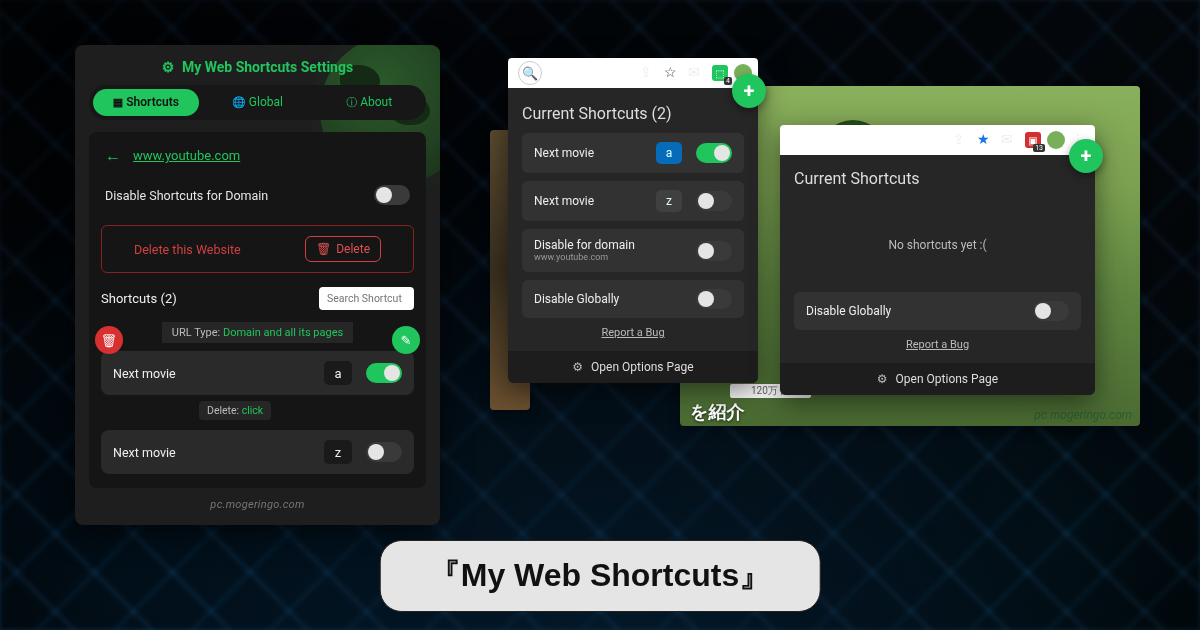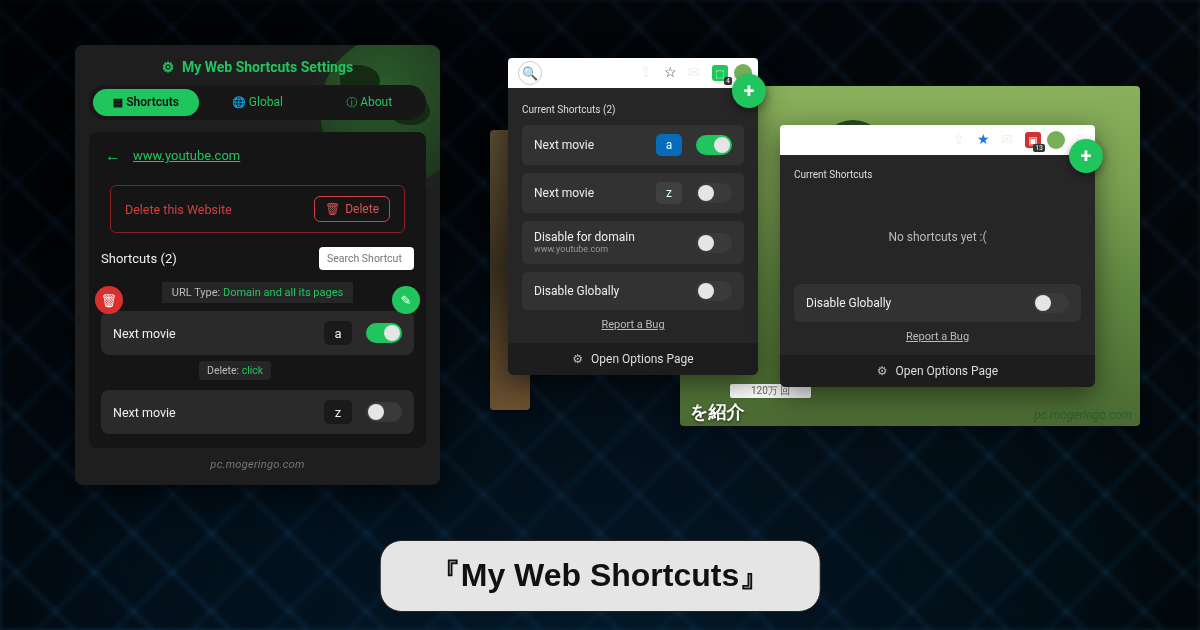--- a/index.html
+++ b/index.html
@@ -125,25 +125,25 @@
   width:16px; height:16px;
   border-radius:50%;
   background:#e5e5e5;
 }
 .toggle.on { background:#21c55d; }
 .toggle.on .knob { left:auto; right:2px; }
 
 .delete-section {
   border:1px solid #8a2020;
   border-radius:6px;
-  padding:10px 14px;
+  padding:10px 32px;
   display:flex;
   align-items:center;
   justify-content:space-between;
-  margin:10px 9px 14px;
+  margin:10px 0 14px;
 }
 .delete-section .txt { color:#d04040; font-size:12.5px; }
 .delete-btn {
   border:1px solid #d04040;
   color:#e05050;
   background:transparent;
   border-radius:6px;
   padding:5px 10px;
   font-size:12px;
   cursor:pointer;
@@ -269,21 +269,21 @@
   display:flex; align-items:center; justify-content:center;
   font-size:20px; font-weight:700;
   box-shadow:0 3px 8px rgba(0,0,0,0.4);
   cursor:pointer;
   z-index:3;
 }
 .popup-body {
   padding:14px 14px 0;
   position:relative;
 }
-.popup-title { font-size:10px; color:#ddd; margin-bottom:10px; }
+.popup-title { font-size:16px; color:#ddd; margin-bottom:10px; }
 
 .pop-item {
   background:#323232;
   border-radius:6px;
   padding:9px 12px;
   display:flex;
   align-items:center;
   margin-bottom:8px;
 }
 .pop-item .pname { font-size:12px; color:#eee; flex:1; line-height:1.2; }
@@ -387,20 +387,26 @@
     <div class="tab"><span class="ico">🌐</span><span>Global</span></div>
     <div class="tab"><span class="ico">ⓘ</span><span>About</span></div>
   </div>
 
   <div class="domain-content">
     <div class="domain-row">
       <span class="back-arrow">←</span>
       <span class="domain-url">www.youtube.com</span>
     </div>
 
+    <div class="disable-row">
+      <span>Disable Shortcuts for Domain</span>
+      <div class="toggle">
+          <div class="knob"></div>
+        </div>
+    </div>
 
     <div class="delete-section">
       <span class="txt">Delete this Website</span>
       <button class="delete-btn">
         <span>🗑</span>
         <span>Delete</span>
       </button>
     </div>
 
     <div class="sc-header">

